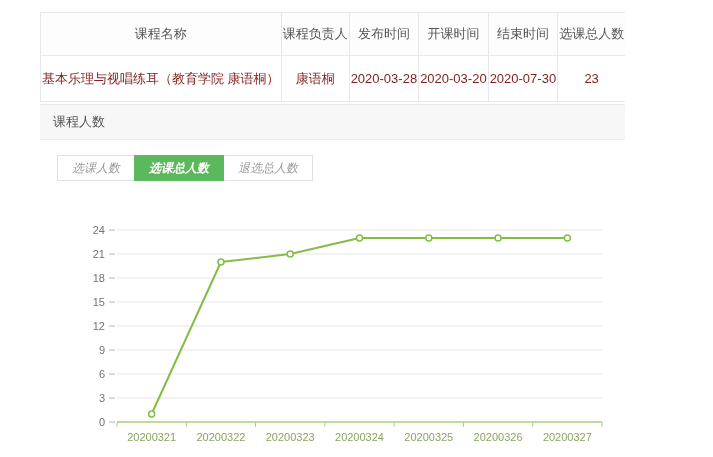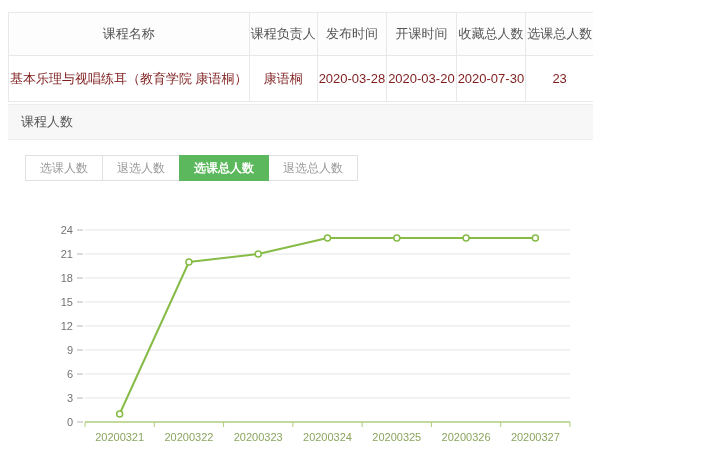--- a/index.html
+++ b/index.html
@@ -1,33 +1,33 @@
 <!DOCTYPE html>
 <html><head>
 <meta charset="utf-8">
 <style>
   html,body { margin:0; padding:0; background:#fff; }
   body { font-family:"Liberation Sans","DejaVu Sans",sans-serif; }
-  .page { position:relative; width:593px; height:457px; background:#fff; overflow:hidden; }
+  .page { position:relative; width:593px; height:457px; background:#fff; overflow:hidden;margin-left:32px; }
 
   
   .course-table { position:absolute; left:8px; top:12px; border-collapse:collapse; table-layout:fixed; }
   .course-table th, .course-table td { border:1px solid #e8e8e8; text-align:center; overflow:hidden; white-space:nowrap; }
   .course-table th { height:40px; font-weight:normal; color:#555; font-size:13px; background:#fdfdfd; }
   .course-table td { height:43px; color:#7f1d1d; font-size:13px; background:#fff; }
 
   
   .section-bar { position:absolute; left:8px; top:104px; width:705px; height:36px; box-sizing:border-box;
                  background:#f7f7f7; border-top:1px solid #ececec; border-bottom:1px solid #ececec;
                  display:flex; align-items:center; padding-left:13px; font-size:13px; color:#555; }
 
   
   .tabs { position:absolute; left:25px; top:155px; display:flex; }
   .tab { height:26px; box-sizing:border-box; padding:0 14px; display:flex; align-items:center; justify-content:center;
-         font-size:12px; color:#9a9a9a; background:#fff; border:1px solid #e0e0e0; margin-left:-1px; cursor:pointer; }
+         font-size:12px; color:#9a9a9a; background:#fff; border:1px solid #e0e0e0; margin-left:-1px; cursor:pointer;font-style:italic; }
   .tab:first-child { margin-left:0; }
   .tab.active { background:#5cb85c; border-color:#5cb85c; color:#fff; font-weight:bold; position:relative; z-index:1; }
 
   
   .chart-wrap { position:absolute; left:40px; top:218px; }
 </style>
 </head>
 <body>
 
 <div class="page">
@@ -41,21 +41,21 @@
         <col style="width:70px">
         <col style="width:85px">
         <col style="width:91px">
     </colgroup>
     <thead>
       <tr>
         <th>课程名称</th>
         <th>课程负责人</th>
         <th>发布时间</th>
         <th>开课时间</th>
-        <th>收藏总人数</th>
+        <th>结束时间</th>
         <th>选课总人数</th>
         <th>退选总人数</th>
       </tr>
     </thead>
     <tbody>
       <tr>
         <td>基本乐理与视唱练耳（教育学院 康语桐）</td>
         <td>康语桐</td>
         <td>2020-03-28</td>
         <td>2020-03-20</td>
@@ -65,21 +65,20 @@
       </tr>
     </tbody>
   </table>
 
   <div class="section-bar">
     <span>课程人数</span>
   </div>
 
   <div class="tabs">
     <div class="tab">选课人数</div>
-    <div class="tab">退选人数</div>
     <div class="tab active">选课总人数</div>
     <div class="tab">退选总人数</div>
   </div>
 
   <div class="chart-wrap">
     <svg id="chart-svg" width="540" height="237" xmlns="http://www.w3.org/2000/svg">
         <line x1="37" y1="204" x2="43" y2="204" stroke="#b5b5b5" stroke-width="1"></line>
         <text x="33" y="208" text-anchor="end" fill="#737373" font-size="11">0</text>
         <line x1="45" y1="180" x2="530" y2="180" stroke="#e5e5e5" stroke-width="1"></line>
         <line x1="37" y1="180" x2="43" y2="180" stroke="#b5b5b5" stroke-width="1"></line>

